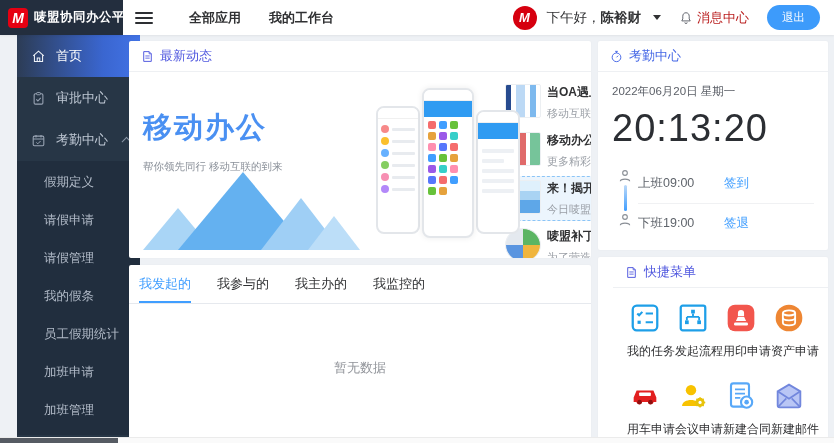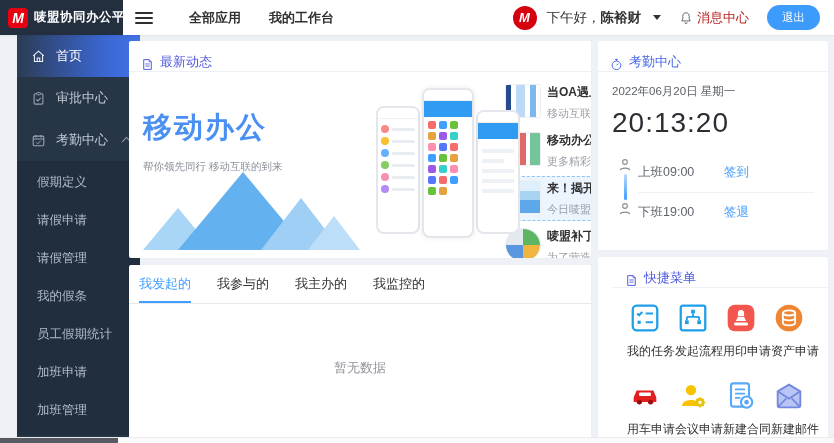--- a/index.html
+++ b/index.html
@@ -31,28 +31,28 @@
 
   
   .sidebar { position:absolute; top:35px; left:17px; bottom:6px; width:123px; background:#273646; overflow:hidden; }
   .menu-item { height:42px; display:flex; align-items:center; padding-left:14px; gap:10px;
                color:#bfc8d4; font-size:13px; cursor:pointer; position:relative; }
   .menu-item.active { background:linear-gradient(90deg,#2c3c55 0%,#3a66d0 70%,#4273e6 100%); color:#fff; }
   .menu-item .mi-icon { width:15px; height:15px; flex:none; display:flex; }
   .chev { position:absolute; right:10px; top:50%; width:7px; height:7px; border-left:1.5px solid #8b97a8;
           border-top:1.5px solid #8b97a8; transform:translateY(-25%) rotate(45deg); }
   .submenu { background:#212e3e; padding:2px 0 6px; }
-  .submenu-item { height:38px; line-height:38px; padding-left:20px; color:#b3bcc9; font-size:12.5px; cursor:pointer; white-space:nowrap; }
+  .submenu-item { height:38px; line-height:38px; padding-left:27px; color:#b3bcc9; font-size:12.5px; cursor:pointer; white-space:nowrap; }
 
   
   .main { position:absolute; top:35px; left:123px; right:0; bottom:0; display:flex; gap:7px; padding:6px 6px 0 6px; }
   .col-left { flex:1; display:flex; flex-direction:column; gap:7px; min-width:0; }
   .col-right { width:230px; flex:none; display:flex; flex-direction:column; gap:7px; }
   .panel { background:#fff; border-radius:2px; box-shadow:0 0 2px rgba(0,0,0,.04); overflow:hidden; }
-  .panel-head { height:31px; display:flex; align-items:flex-end; gap:6px; padding:0 12px; border-bottom:1px solid #eef0f3; }
+  .panel-head { height:31px; display:flex; align-items:center; gap:6px; padding:0 12px; border-bottom:1px solid #eef0f3; }
   .panel-title { font-size:13px; color:#5058df; }
   .panel-head svg { flex:none; }
 
   
   .news-panel { height:217px; display:flex; flex-direction:column; }
   .news-body { flex:1; display:flex; padding:8px 10px 8px 14px; gap:6px; min-height:0; }
   .promo { width:225px; flex:none; padding-top:28px; position:relative; }
   .promo-headline { font-size:29px; font-weight:bold; color:#4a90f2; letter-spacing:2px; }
   .promo-subline { font-size:10.5px; color:#8a9099; margin-top:12px; white-space:nowrap; }
   .mountains { position:absolute; left:0; bottom:0; width:215px; height:78px; }
@@ -102,21 +102,21 @@
   .tabs-panel { flex:1; display:flex; flex-direction:column; }
   .tabs-row { display:flex; gap:26px; padding:0 10px; border-bottom:1px solid #e6e9ee; }
   .tab { font-size:13px; color:#303133; line-height:37px; height:38px; cursor:pointer; border-bottom:2px solid transparent; }
   .tab.active { color:#409eff; border-bottom-color:#409eff; }
   .empty-state { text-align:center; padding-top:55px; font-size:13px; color:#909399; }
 
   
   .att-panel { height:209px; }
   .att-body { padding:12px 14px 0; }
   .att-date { font-size:11.5px; color:#5a5e66; }
-  .att-time { font-size:28px; color:#2b2e33; margin-top:8px; letter-spacing:1px; }
+  .att-time { font-size:38px; color:#2b2e33; margin-top:8px; letter-spacing:1px; }
   .att-timeline { display:flex; margin-top:14px; }
   .att-rail { width:26px; flex:none; display:flex; flex-direction:column; align-items:center; padding-top:4px; }
   .att-rail .line { width:3px; flex:1; margin:1px 0; background:linear-gradient(180deg,#bcd9f8,#409eff); border-radius:2px; max-height:26px; }
   .att-rows { flex:1; }
   .att-row { height:39px; display:flex; align-items:center; }
   .att-row + .att-row { border-top:1px solid #f0f1f3; }
   .att-label { font-size:12.5px; color:#5f646b; width:86px; }
   .att-action { font-size:12.5px; color:#409eff; cursor:pointer; }
 
   

